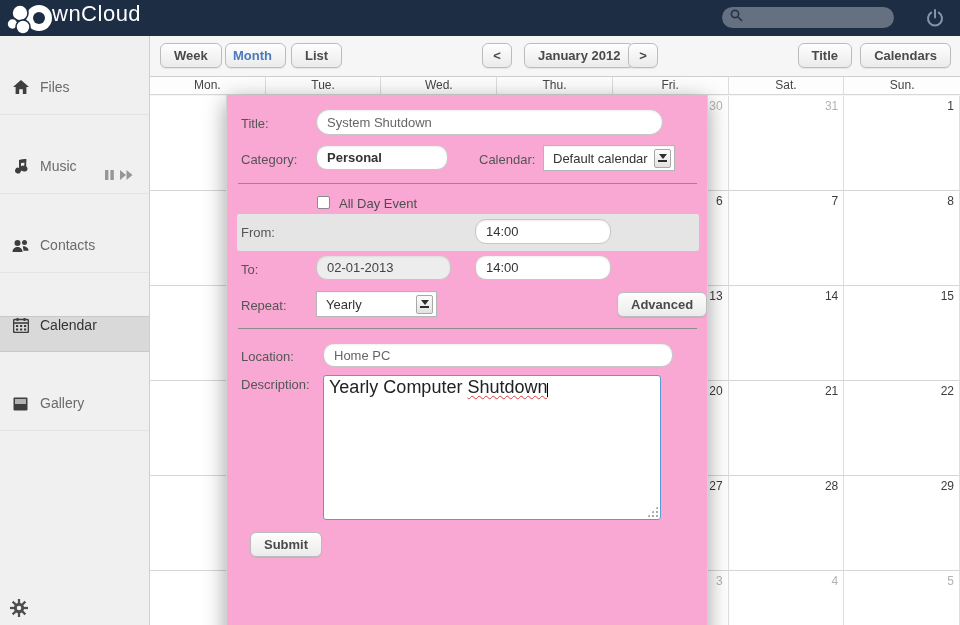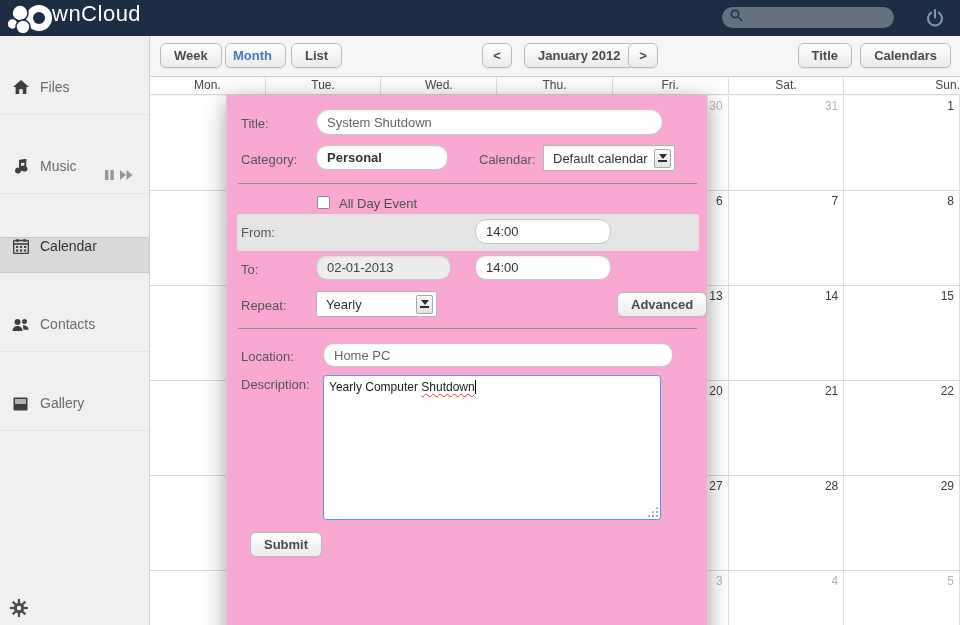--- a/index.html
+++ b/index.html
@@ -30,21 +30,21 @@
   .btn { background:linear-gradient(#fefefe,#ebebeb); border:1px solid #bcbcbc; border-radius:6px;
          font-family:"Liberation Sans",sans-serif; font-weight:bold; font-size:13px; color:#4a4a4a;
          padding:4px 13px; box-shadow:0 1px 1px rgba(0,0,0,.07); cursor:pointer; }
   .btn.active-view { color:#4b79bd;padding-left:7px; }
   .tb-abs { position:absolute; top:7px; }
   .cal-header { position:absolute; top:40px; left:0; right:0; height:19px; background:#fdfdfd;
                 border-top:1px solid #cfcfcf; border-bottom:1px solid #d8d8d8;
                 display:grid; grid-template-columns:repeat(7,1fr); }
   .cal-header span { font-size:12px; color:#454545; text-align:center; line-height:17px;
                      border-right:1px solid #dcdcdc; overflow:hidden; }
-  .cal-header span:last-child { border-right:none;text-align:right; }
+  .cal-header span:last-child { border-right:none; }
   .calendar-grid { position:absolute; top:60px; left:0; right:0; bottom:0; background:#fff;
                    display:grid; grid-template-columns:repeat(7,1fr); grid-auto-rows:95px; overflow:hidden; }
   .day-cell { border-right:1px solid #dedede; border-bottom:1px solid #d6d6d6; position:relative; background:#fff; }
   .day-num { position:absolute; top:3px; right:5px; font-size:12px; color:#3c3c3c; }
   .day-num.muted { color:#b3b3b3; }
 
   
   .modal { position:absolute; left:226px; top:95px; width:482px; z-index:30;
            box-shadow:0 5px 22px rgba(0,0,0,.38); border-radius:7px; }
   .modal-header { height:28px; background:#20304a; border-radius:6px 6px 0 0; position:relative; }
@@ -64,21 +64,21 @@
   .select { position:absolute; background:#fff; border:1px solid #b5b5b5; border-radius:0;
             display:flex; align-items:center; cursor:pointer; box-shadow:inset 0 1px 1px rgba(0,0,0,.05); }
   .select-text { flex:1; padding-left:9px; font-size:13px; color:#333; white-space:nowrap; overflow:hidden; }
   .select-arrow { width:17px; height:19px; margin-right:3px; border:1px solid #a8a8a8; border-radius:2px;
                   background:linear-gradient(#fcfcfc,#e2e2e2); display:flex; flex-direction:column;
                   align-items:center; justify-content:center; }
   .arrow-tri { width:0; height:0; border-left:4px solid transparent; border-right:4px solid transparent;
                border-top:5px solid #2e2e2e; }
   .arrow-bar { width:9px; height:2px; background:#2e2e2e; margin-top:1px; }
   .desc-box { position:absolute; left:96px; top:280px; width:338px; height:145px; background:#fff;
-              border:1px solid #5b9bd5; border-radius:3px; font-size:12px; color:#222; padding:3px 5px;
+              border:1px solid #5b9bd5; border-radius:3px; font-size:18px; color:#222; padding:3px 5px;
               line-height:17px; cursor:text; }
   .misspelled { text-decoration:underline; text-decoration-style:wavy; text-decoration-color:#e03a3a;
                 text-decoration-thickness:1px; text-underline-offset:2px; }
   .text-cursor { display:inline-block; width:1px; height:14px; background:#000; vertical-align:text-bottom; }
   .grip { position:absolute; right:2px; bottom:2px; width:11px; height:11px;
           background-image:radial-gradient(circle,#a9a9a9 1px,transparent 1.2px); background-size:4px 4px;
           clip-path:polygon(100% 0,100% 100%,0 100%); }
   .bold-val { font-weight:bold; color:#333; }
 </style>
 </head>
@@ -141,20 +141,31 @@
             <rect x="6.4" y="1" width="3.4" height="10" fill="#969696"></rect>
           </svg>
       </span>
       <span>
         <svg width="15" height="12" viewBox="0 0 15 12">
             <path d="M1 1 L7 6 L1 11 Z" fill="#969696"></path>
             <path d="M7.5 1 L13.5 6 L7.5 11 Z" fill="#969696"></path>
           </svg>
       </span>
     </span>
+  </div>
+  <div class="side-item">
+    <span class="side-icon">
+      <svg width="17" height="14" viewBox="0 0 17 14">
+        <circle cx="5.5" cy="4" r="3" fill="#3e3e3e"></circle>
+        <path d="M0.5 13 C0.5 9.5 3 8 5.5 8 C8 8 10.5 9.5 10.5 13 Z" fill="#3e3e3e"></path>
+        <circle cx="12.5" cy="3.4" r="2.5" fill="#3e3e3e"></circle>
+        <path d="M10.8 7.2 C13.5 7 16.5 8.6 16.5 11.8 L11.5 11.8" fill="#3e3e3e"></path>
+      </svg>
+    </span>
+    <span>Contacts</span>
   </div>
   <div class="side-item active">
     <span class="side-icon">
       <svg width="16" height="15" viewBox="0 0 16 15">
         <rect x="0.5" y="1.5" width="15" height="13" rx="1.5" fill="none" stroke="#3e3e3e" stroke-width="1.6"></rect>
         <line x1="0.5" y1="5" x2="15.5" y2="5" stroke="#3e3e3e" stroke-width="1.6"></line>
         <g fill="#3e3e3e">
           <rect x="3" y="7" width="2.2" height="2"></rect>
             <rect x="7" y="7" width="2.2" height="2"></rect>
             <rect x="11" y="7" width="2.2" height="2"></rect>
@@ -163,31 +174,20 @@
             <rect x="11" y="10.5" width="2.2" height="2"></rect>
         </g>
         <rect x="3.5" y="0" width="2" height="3" fill="#3e3e3e"></rect>
           <rect x="10.5" y="0" width="2" height="3" fill="#3e3e3e"></rect>
       </svg>
     </span>
     <span>Calendar</span>
   </div>
   <div class="side-item">
     <span class="side-icon">
-      <svg width="17" height="14" viewBox="0 0 17 14">
-        <circle cx="5.5" cy="4" r="3" fill="#3e3e3e"></circle>
-        <path d="M0.5 13 C0.5 9.5 3 8 5.5 8 C8 8 10.5 9.5 10.5 13 Z" fill="#3e3e3e"></path>
-        <circle cx="12.5" cy="3.4" r="2.5" fill="#3e3e3e"></circle>
-        <path d="M10.8 7.2 C13.5 7 16.5 8.6 16.5 11.8 L11.5 11.8" fill="#3e3e3e"></path>
-      </svg>
-    </span>
-    <span>Contacts</span>
-  </div>
-  <div class="side-item">
-    <span class="side-icon">
       <svg width="15" height="14" viewBox="0 0 15 14">
         <rect x="0.5" y="0.5" width="14" height="13" rx="1" fill="#3e3e3e"></rect>
         <rect x="2" y="2" width="11" height="5" fill="#f0f0f0"></rect>
         <rect x="2" y="2" width="11" height="5" fill="#3e3e3e" opacity="0.35"></rect>
       </svg>
     </span>
     <span>Gallery</span>
   </div>
   <div class="gear">
     <svg width="18" height="18" viewBox="0 0 16 16">

